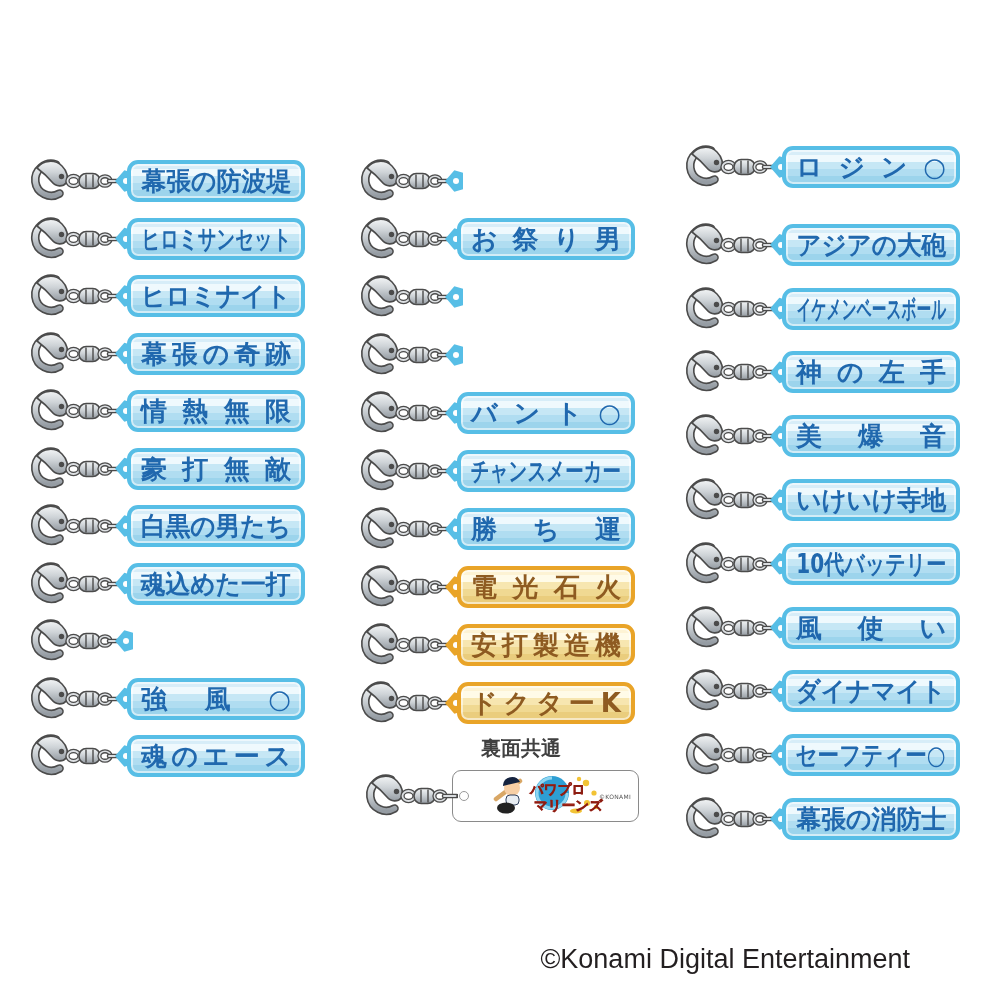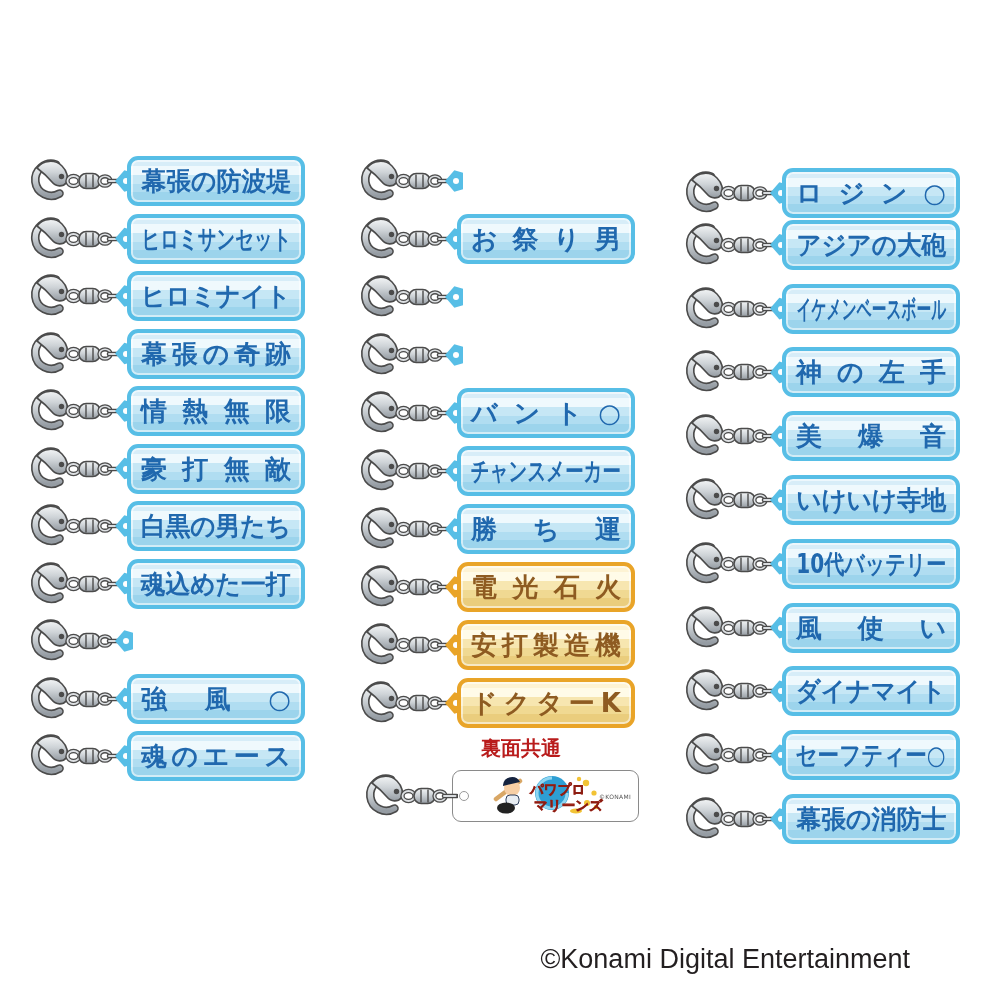--- a/index.html
+++ b/index.html
@@ -3,35 +3,35 @@
 <meta charset="utf-8">
 <style>
   html,body{margin:0;padding:0;background:#fff;}
   #page{position:relative;width:1001px;height:1001px;background:#ffffff;overflow:hidden;
         font-family:"DejaVu Sans","Liberation Sans",sans-serif;}
   .kc-row{position:absolute;display:flex;align-items:center;height:48px;}
   .hardware{flex:0 0 auto;margin-right:-8px;position:relative;z-index:1;}
   .tab{position:relative;z-index:2;width:18px;height:24px;flex:0 0 auto;margin-right:-6px;
        clip-path:polygon(0% 50%,52% 5%,100% 16%,100% 84%,52% 95%);}
   .tab-hole{position:absolute;left:8px;top:9px;width:6px;height:6px;border-radius:50%;background:#fff;}
-  .tag{position:relative;z-index:3;box-sizing:border-box;width:178px;height:50px;
+  .tag{position:relative;z-index:3;box-sizing:border-box;width:178px;height:42px;
        border:4px solid;border-radius:11px;display:flex;align-items:center;justify-content:center;
        overflow:hidden;box-shadow:inset 0 0 0 2px rgba(255,255,255,.55);}
   .tag-text{white-space:nowrap;font-size:26px;font-weight:700;line-height:1;transform-origin:50% 50%;}
   .kc-row.blue .tab{background:#57BEE6;}
   .kc-row.blue .tag{border-color:#57BEE6;color:#2068AE;
     background:linear-gradient(180deg,#d7edf8 0%,#d7edf8 15%,#eff9fd 15%,#eff9fd 36%,
                #c6e7f5 36%,#c6e7f5 56%,#b0ddf1 56%,#b0ddf1 76%,#9cd4ec 76%,#9cd4ec 100%);}
   .kc-row.orange .tab{background:#E9A428;}
   .kc-row.orange .tag{border-color:#E9A428;color:#8E5B21;
     background:linear-gradient(180deg,#fdf3d4 0%,#fdf3d4 15%,#fffbe8 15%,#fffbe8 36%,
                #f7e6b0 36%,#f7e6b0 56%,#f0d992 56%,#f0d992 76%,#eacd7d 76%,#eacd7d 100%);}
   
   #backside-heading{position:absolute;left:421px;top:735px;width:200px;text-align:center;
-    font-size:20px;font-weight:700;color:#b91c1c;}
+    font-size:20px;font-weight:700;color:#404040;}
   #backside-row{position:absolute;left:360px;top:770px;display:flex;align-items:center;}
   #backside-tag{position:relative;box-sizing:border-box;width:187px;height:52px;margin-left:2px;
     background:#fff;border:1.5px solid #8a8a8a;border-radius:9px;display:flex;align-items:center;justify-content:center;}
   #backside-hole{position:absolute;left:6px;top:50%;margin-top:-5px;width:10px;height:10px;
     border:1.3px solid #999;border-radius:50%;box-sizing:border-box;background:#fff;}
   #backside-konami{position:absolute;right:7px;top:50%;transform:translateY(-50%);
     font-size:6px;color:#555;letter-spacing:.3px;}
   #footer-copyright{position:absolute;right:91px;top:944px;font-size:27px;color:#231F20;
     font-family:"Liberation Sans","DejaVu Sans",sans-serif;}
 </style>
@@ -298,21 +298,21 @@
           <use href="#hw"></use>
         </svg>
     <span class="tab">
       <span class="tab-hole"></span>
     </span>
     <div class="tag">
       <span class="tag-text" style="letter-spacing: 6px; margin-right: -6px;">ドクターK</span>
     </div>
   </div>
 
-  <div class="kc-row blue" style="left: 680px; top: 169px;">
+  <div class="kc-row blue" style="left: 680px; top: 143px;">
     <svg class="hardware" width="98" height="48" viewBox="0 0 98 48">
           <use href="#hw"></use>
         </svg>
     <span class="tab">
       <span class="tab-hole"></span>
     </span>
     <div class="tag">
       <span class="tag-text" style="letter-spacing: 15.83px; margin-right: -15.83px;">ロジン○</span>
     </div>
   </div>

